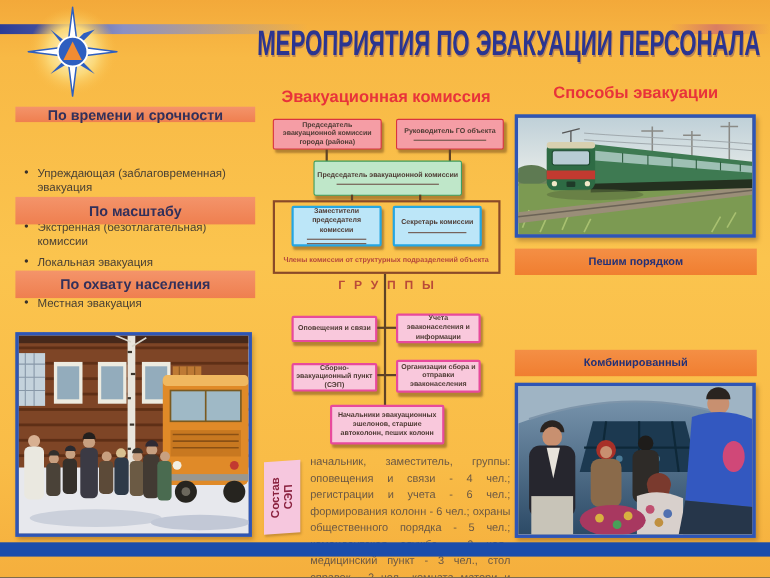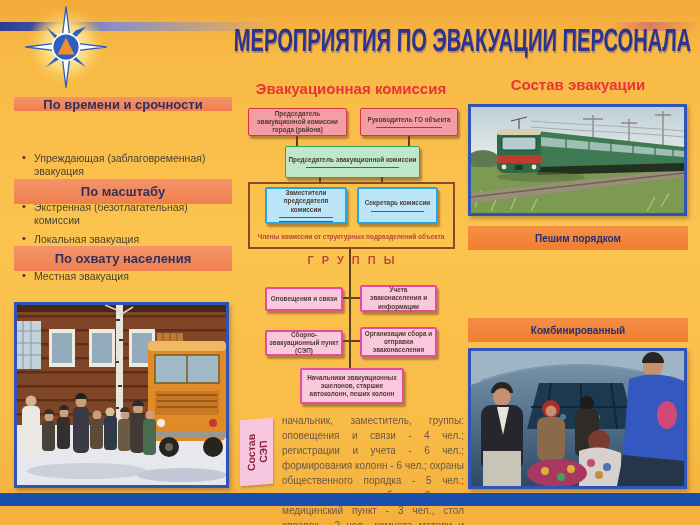--- a/index.html
+++ b/index.html
@@ -260,21 +260,21 @@
       <span class="t">Начальники эвакуационных эшелонов, старшие автоколонн, пеших колонн</span>
     </div>
 
     <div class="sep-label" style="left:2px;top:419px;width:33px;height:66px">
       <span>Состав СЭП</span>
     </div>
     <div class="sep-text" style="left:44px;top:413px;width:182px">начальник, заместитель, группы: оповещения и связи - 4 чел.; регистрации и учета - 6 чел.; формирования колонн - 6 чел.; охраны общественного порядка - 5 чел.; комендантская служба - 2 чел., медицинский пункт - 3 чел., стол справок - 2 чел., комната матери и ребенка - 2 чел.</div>
   </div>
 
   <div class="col col-right">
-    <div class="col-heading" style="top:76px">Состав эвакуации</div>
+    <div class="col-heading" style="top:76px">Способы эвакуации</div>
 
     <div class="photo" style="left:0;top:104px;width:219px;height:112px">
       <svg viewBox="0 0 213 106" preserveAspectRatio="none">
         <defs>
           <linearGradient id="sky" x1="0" y1="0" x2="0" y2="1">
             <stop offset="0%" stop-color="#BFD0D8"></stop>
               <stop offset="100%" stop-color="#EBEEEA"></stop>
           </linearGradient>
         </defs>
         <rect width="213" height="60" fill="url(#sky)"></rect>

